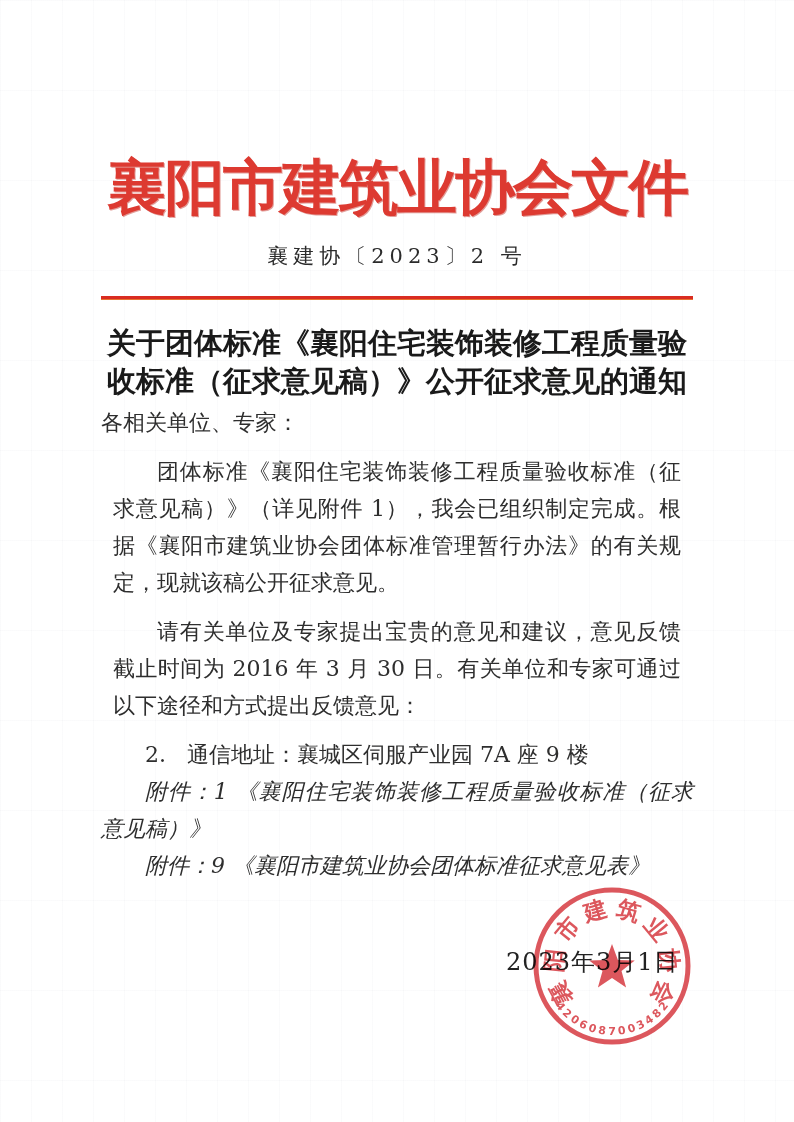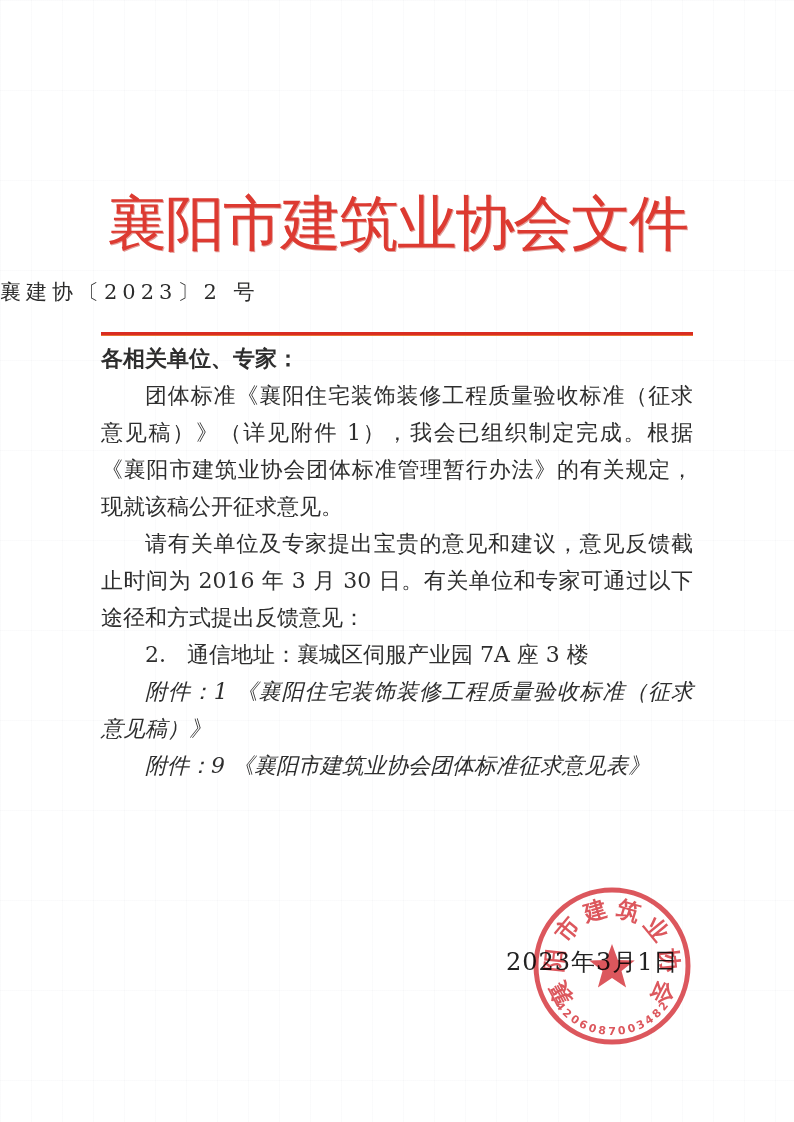--- a/index.html
+++ b/index.html
@@ -14,29 +14,29 @@
     background-size:31px 90px;
     overflow:hidden;
     font-family:"DejaVu Serif","Liberation Serif",serif;
     color:#2e2e2e;
   }
   .red-header{
     padding-top:148px;
     text-align:center;
     font-size:60px;
     line-height:1.3;
-    font-weight:normal;
+    font-weight:bold;
     letter-spacing:-2px;
     color:var(--header-red,#dd3a31);
     text-shadow:1px 1px 0 rgba(190,40,30,0.45);
     white-space:nowrap;
-    margin-top:36px;
   }
   .doc-number{
     margin-top:16px;
+    text-align:center;
     font-size:21px;
     letter-spacing:5px;
     color:#2b2b2b;
   }
   .red-divider{
     width:592px;
     height:4px;
     margin:26px auto 0;
     background:linear-gradient(to bottom, var(--line-red,#d92c21) 0%, var(--line-red,#d92c21) 68%, #f0a03c 100%);
   }
@@ -50,22 +50,22 @@
     color:#1a1a1a;
     font-family:"DejaVu Serif","Liberation Serif",serif;
   }
   .body-block{
     width:592px;
     margin:4px auto 0;
     font-size:22px;
     line-height:37px;
     text-align:justify;
   }
-  .salutation{margin:0;font-weight:bold;}
-  .body-paragraph{margin:0;text-indent:2em;}
+  .salutation{margin:0;}
+  .body-paragraph{margin:12px;text-indent:2em;}
   .contact-line{padding-left:44px;}
   .contact-num{display:inline-block;min-width:42px;}
   .attachment-line{margin:0;text-indent:2em;font-style:italic;}
   .issue-date{
     position:absolute;
     left:506px;top:946px;
     font-size:24px;
     letter-spacing:1px;
     color:#222222;
     white-space:nowrap;
@@ -83,31 +83,35 @@
 <body>
 
 <div class="page" style="--header-red: #dd3a31; --line-red: #d92c21;">
 
   <div class="red-header">襄阳市建筑业协会文件</div>
 
   <div class="doc-number">襄建协〔2023〕2 号</div>
 
   <div class="red-divider"></div>
 
+  <div class="doc-title">
+    <div>关于团体标准《襄阳住宅装饰装修工程质量验</div>
+    <div>收标准（征求意见稿）》公开征求意见的通知</div>
+  </div>
 
   <div class="body-block">
     <p class="salutation">各相关单位、专家：</p>
 
     <p class="body-paragraph">团体标准《襄阳住宅装饰装修工程质量验收标准（征求意见稿）》（详见附件 1），我会已组织制定完成。根据《襄阳市建筑业协会团体标准管理暂行办法》的有关规定，现就该稿公开征求意见。</p>
 
     <p class="body-paragraph">请有关单位及专家提出宝贵的意见和建议，意见反馈截止时间为 2016 年 3 月 30 日。有关单位和专家可通过以下途径和方式提出反馈意见：</p>
 
 
     <div class="contact-line">
-      <span class="contact-num">2.</span><span>通信地址：襄城区伺服产业园 7A 座 3 楼</span>
+      <span class="contact-num">2.</span><span>通信地址：襄城区伺服产业园 7A 座 9 楼</span>
     </div>
 
     <p class="attachment-line">附件：1 《襄阳住宅装饰装修工程质量验收标准（征求意见稿）》</p>
 
     <p class="attachment-line">附件：9 《襄阳市建筑业协会团体标准征求意见表》</p>
   </div>
 
   <div class="issue-date">2023年3月1日</div>
 
   <div class="seal">

